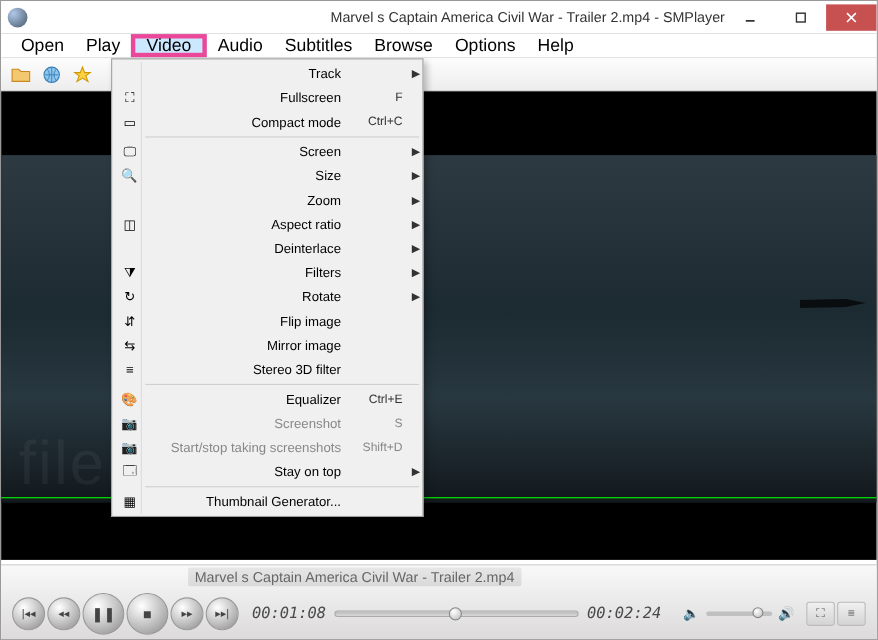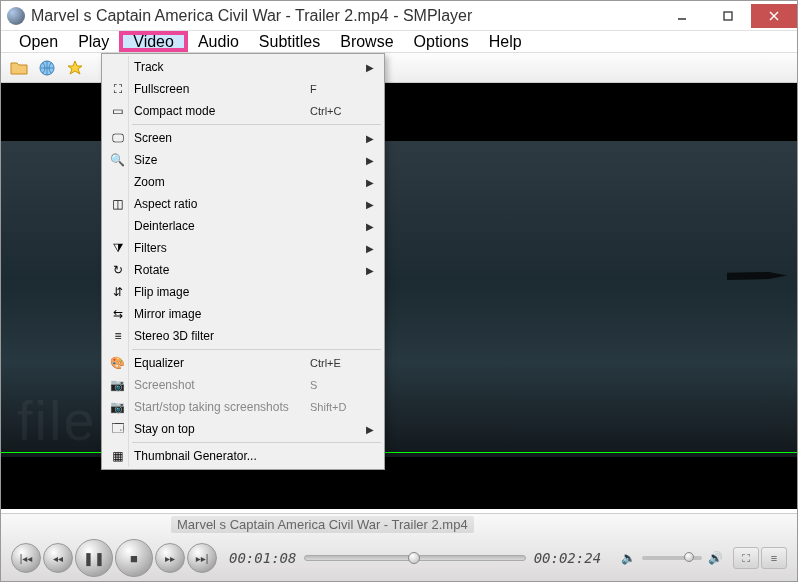--- a/index.html
+++ b/index.html
@@ -1,20 +1,20 @@
 <!DOCTYPE html>
 <html><head>
 <meta charset="utf-8">
 <style>
 * { margin: 0; padding: 0; box-sizing: border-box; font-family: "Segoe UI", Tahoma, sans-serif; }
 body { width: 798px; height: 582px; background: #fff; overflow: hidden; border: 1px solid #999; position: relative; }
 
 .titlebar { height: 30px; background: #fff; display: flex; align-items: center; border-bottom: 1px solid #e0e0e0; }
 .titlebar .app-icon { width: 18px; height: 18px; margin: 0 6px; border-radius: 50%; background: radial-gradient(circle at 30% 30%, #b0c8e8, #456); }
-.titlebar .title { flex: 1; text-align: left; font-size: 16px; color: #333; }
+.titlebar .title { flex: 1; text-align: right; font-size: 13px; color: #333; }
 .win-controls { display: flex; }
 .win-btn { width: 46px; height: 24px; display: flex; align-items: center; justify-content: center; font-size: 11px; color: #333; cursor: default; }
 .win-close { background: #c75050; color: #fff; }
 
 .menubar { height: 22px; background: #fff; display: flex; align-items: stretch; padding: 0 8px; font-size: 16px; border-bottom: 1px solid #ddd; }
 .menubar .menu-item { padding: 0 10px; display: flex; align-items: center; cursor: default; }
 .menubar .menu-item.active { background: #cce8ff; border: 4px solid #ec4899; }
 
 .toolbar { height: 30px; background: linear-gradient(to bottom, #fdfdfd, #ededed); display: flex; align-items: center; padding: 0 6px; gap: 4px; border-bottom: 1px solid #ccc; }
 .tool-btn { width: 24px; height: 24px; display: flex; align-items: center; justify-content: center; border-radius: 3px; }
@@ -36,21 +36,21 @@
 .time { font-size: 14px; color: #4a4a4a; font-family: monospace; font-style: italic; }
 .track-line { flex: 1; height: 6px; background: linear-gradient(to bottom, #bbb, #d8d8d8); border-radius: 3px; position: relative; border: 1px solid #aaa; }
 .track-knob { position: absolute; top: -4px; width: 12px; height: 12px; background: radial-gradient(circle at 35% 30%,#fff,#bbb); border-radius: 50%; border: 1px solid #888; }
 .vol-area { display: flex; align-items: center; gap: 6px; margin: 0 8px; }
 .vol-line { width: 60px; height: 4px; background: #c0c0c0; border-radius: 2px; position: relative; }
 .vol-knob { position: absolute; top: -4px; width: 10px; height: 10px; background: radial-gradient(circle at 35% 30%,#fff,#bbb); border-radius: 50%; border: 1px solid #888; }
 .right-btns { display: flex; gap: 2px; }
 .sq-btn { width: 26px; height: 22px; background: linear-gradient(to bottom,#f0f0f0,#d4d4d4); border: 1px solid #bbb; border-radius: 3px; display: flex; align-items: center; justify-content: center; font-size: 11px; color: #555; }
 
 .dropdown { position: absolute; top: 52px; left: 100px; width: 284px; background: #f0f0f0; border: 1px solid #a0a0a0; box-shadow: 3px 3px 6px rgba(0,0,0,0.25); z-index: 100; padding: 2px; }
-.dd-item { height: 22px; display: flex; align-items: center; font-size: 12px; color: #000; padding-left: 30px; position: relative; cursor: default; }
+.dd-item { height: 22px; display: flex; align-items: center; font-size: 12px; color: #000; padding-left: 30px; position: relative; cursor: default; text-align: right; }
 .dd-item.disabled { color: #888; }
 .dd-icon { position: absolute; left: 6px; width: 16px; height: 16px; display: flex; align-items: center; justify-content: center; font-size: 12px; }
 .dd-label { flex: 1; }
 .dd-shortcut { width: 56px; font-size: 11px; color: #333; }
 .dd-item.disabled .dd-shortcut { color: #888; }
 .dd-sub { width: 16px; font-size: 10px; color: #333; }
 .dd-sep { height: 1px; background: #d0d0d0; margin: 2px 1px 2px 28px; }
 .dd-gutter { position: absolute; left: 26px; top: 2px; bottom: 2px; width: 1px; background: #dcdcdc; }
 
 svg { display: block; }

